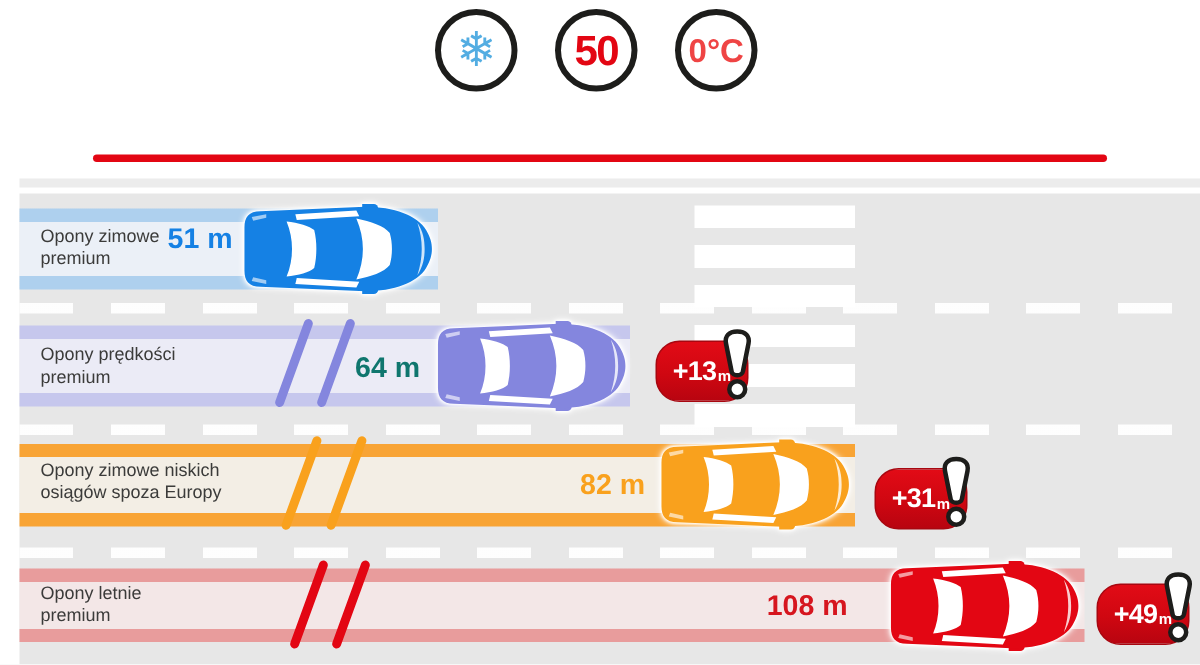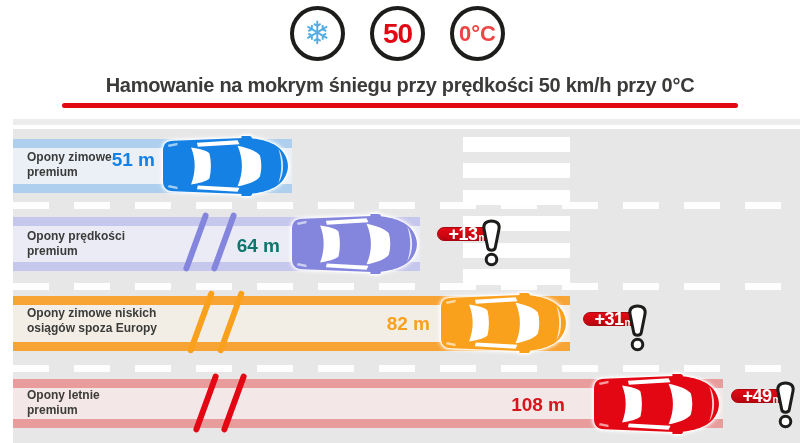--- a/index.html
+++ b/index.html
@@ -38,21 +38,21 @@
   }
   
   .bar{position:absolute;left:13px;
     background:linear-gradient(to bottom,var(--stripe) 0 9px,var(--center) 9px calc(100% - 9px),var(--stripe) calc(100% - 9px) 100%);}
   .bar1{top:139px;height:54px;width:279px;--stripe:#aed0ee;--center:#ebf0f7;}
   .bar2{top:217px;height:54px;width:407px;--stripe:#c6c7ed;--center:#ebebf6;}
   .bar3{top:296px;height:55px;width:557px;--stripe:#f8a435;--center:#f3eee5;}
   .bar4{top:379px;height:49px;width:710px;--stripe:#e89c9c;--center:#f3e7e7;}
   
   .lane-label{
-    position:absolute;left:27px;font-size:12px;line-height:15px;font-weight:700;color:#3b3b3a;
+    position:absolute;left:27px;font-size:12px;line-height:15px;font-weight:400;color:#3b3b3a;
     white-space:pre-line;
   }
   .lbl1{top:150px;} .lbl2{top:229px;} .lbl3{top:306px;} .lbl4{top:388px;}
   .distance{position:absolute;font-size:19px;font-weight:700;text-align:right;width:95px;}
   .dist1{left:60px;top:149px;color:#1581e4;}
   .dist2{left:185px;top:235px;color:#0f766e;text-align:right;}
   .dist3{left:335px;top:313px;color:#f9a11d;}
   .dist4{left:470px;top:394px;color:#d6161f;}
   
   .brk{position:absolute;width:6px;border-radius:3px;transform:rotate(20deg);}
@@ -65,21 +65,21 @@
   
   .car{position:absolute;width:138px;height:62px;
     filter:drop-shadow(0 0 1px #fff) drop-shadow(0 0 1px #fff) drop-shadow(0 0 2px #fff);}
   .car1{left:155px;top:135px;color:#1581e4;}
   .car2{left:284px;top:213px;color:#8486de;}
   .car3{left:433px;top:292px;color:#f9a11d;}
   .car4{left:586px;top:373px;color:#e30613;}
   
   .badge{position:absolute;width:62px;height:31px;}
   .badge .pill{
-    position:absolute;left:0;top:0;width:62px;height:14px;border-radius:16px;box-sizing:border-box;
+    position:absolute;left:0;top:0;width:62px;height:41px;border-radius:16px;box-sizing:border-box;
     background:linear-gradient(180deg,#e20b16 0%,#cf0711 55%,#b80410 100%);
     border:1px solid #a80710;
     display:flex;align-items:center;justify-content:center;color:#fff;
   }
   .badge .val{font-size:18px;font-weight:700;letter-spacing:-0.5px;}
   .badge .unit{font-size:10px;font-weight:700;margin-top:7px;margin-left:1px;}
   .badge .excl{position:absolute;left:41px;top:-9px;width:27px;height:50px;}
   .badge1{left:437px;top:227px;}
   .badge2{left:583px;top:312px;}
   .badge3{left:731px;top:389px;}
@@ -113,21 +113,20 @@
   <div class="cond-circle cond-snow">
     <span class="snowflake">❄</span>
   </div>
   <div class="cond-circle cond-speed">
     <span class="speed-num">50</span>
   </div>
   <div class="cond-circle cond-temp">
     <span class="temp-num">0°C</span>
   </div>
 
-  <div class="title">Hamowanie na mokrym śniegu przy prędkości 50 km/h przy 0°C</div>
   <div class="title-underline"></div>
 
   <div class="road-edge"></div>
   <div class="road"></div>
   <div class="dash-line dash-a"></div>
   <div class="dash-line dash-b"></div>
   <div class="dash-line dash-c"></div>
   <div class="crosswalk"></div>
 
   <div class="bar bar1"></div>

